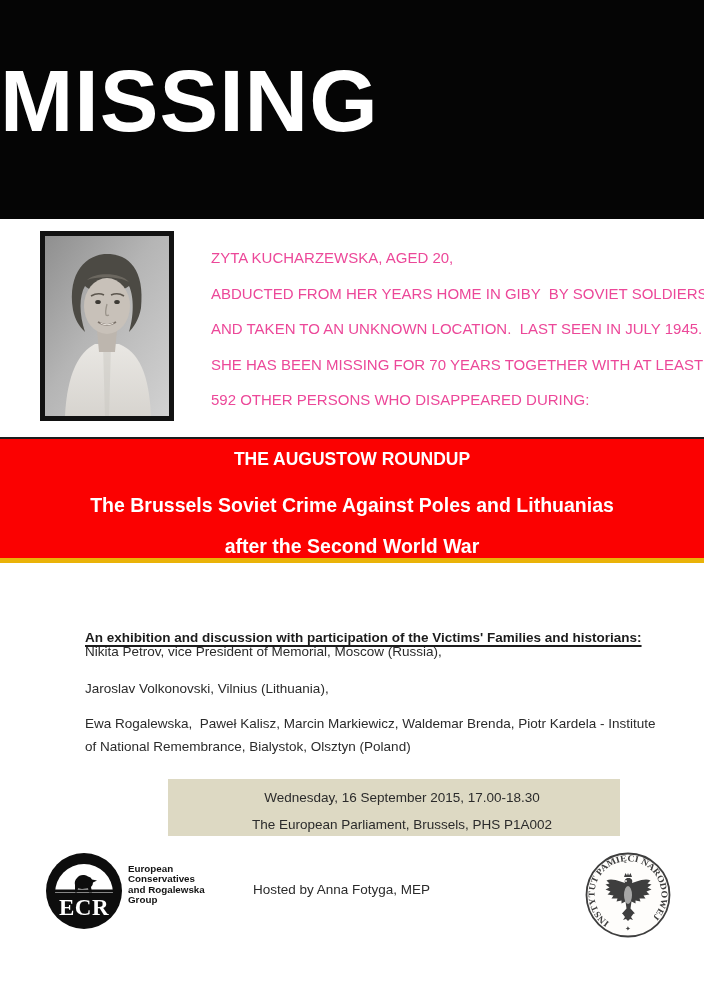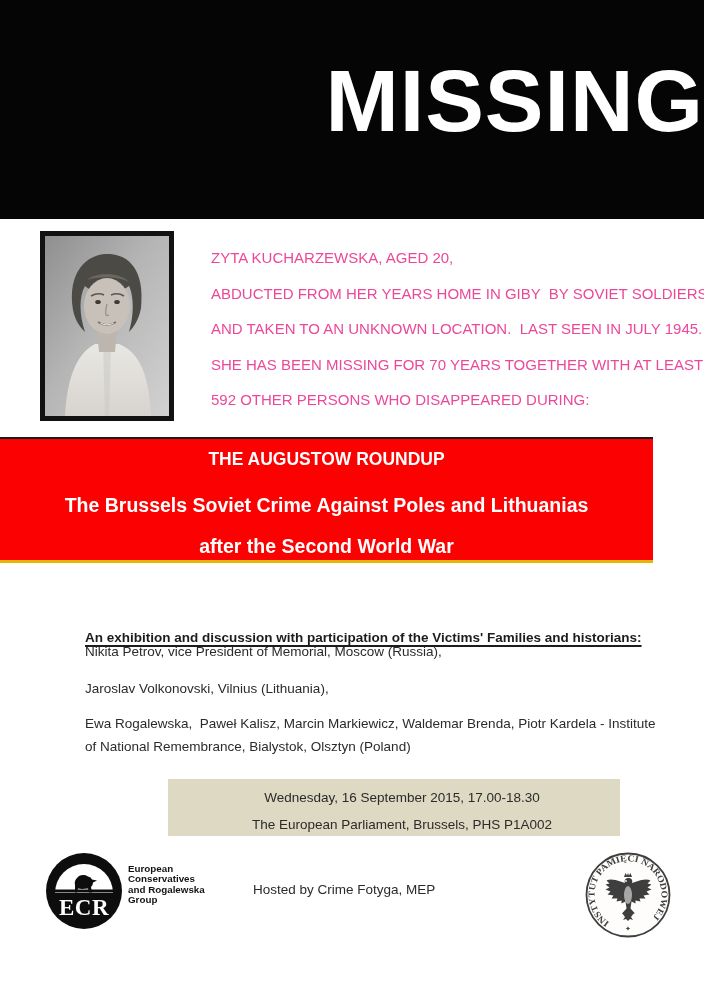--- a/index.html
+++ b/index.html
@@ -6,21 +6,21 @@
   html,body { background:#888; }
   .poster {
     position:relative; width:704px; height:1000px; margin:0 auto;
     background:#ffffff; overflow:hidden;
     font-family:"Liberation Sans", sans-serif; color:#262626;
   }
 
   
   .black-band {
     position:absolute; left:0; top:0; width:704px; height:219px;
-    background:#050505; display:flex; align-items:center; justify-content:flex-end;
+    background:#050505; display:flex; align-items:center; justify-content:flex-start;
   }
   .missing-title {
     color:#ffffff; font-weight:bold; font-size:88px; letter-spacing:1px;
     margin-top:-18px; line-height:1;
   }
 
   
   .photo-frame {
     position:absolute; left:40px; top:231px; width:134px; height:190px;
     border:5px solid #121212; background:#b9b9b9;
@@ -30,22 +30,22 @@
   
   .facts {
     position:absolute; left:211px; top:240px; width:490px;
   }
   .fact-line {
     font-size:15px; line-height:35.6px; white-space:pre; color:#ec4899;
   }
 
   
   .red-banner {
-    position:absolute; left:0; top:437px; width:653px; height:126px;
-    background:#fb0101; border-top:2px solid #1c1c1c; border-bottom:3px solid #eab308;
+    position:absolute; left:0; top:437px; width:704px; height:126px;
+    background:#fb0101; border-top:2px solid #1c1c1c; border-bottom:5px solid #eab308;
     color:#fff; font-weight:bold; text-align:center;
   }
   .red-line-1 { position:absolute; left:0; width:100%; top:10px;  font-size:17.5px; }
   .red-line-2 { position:absolute; left:0; width:100%; top:55px;  font-size:19.5px; }
   .red-line-3 { position:absolute; left:0; width:100%; top:96px;  font-size:19.5px; }
 
   
   .exhibition-heading {
     position:absolute; left:85px; top:602px; width:580px;
     font-size:13.5px; font-weight:bold; color:#1c1c1c;
@@ -162,21 +162,21 @@
     </svg>
   </div>
 
   <div class="ecr-name">
     <div>European</div>
     <div>Conservatives</div>
     <div>and Rogalewska</div>
     <div>Group</div>
   </div>
 
-  <p class="hosted-by">Hosted by Crime Fotyga, MEP</p>
+  <p class="hosted-by">Hosted by Anna Fotyga, MEP</p>
 
   <div class="ipn-seal">
     <svg viewBox="0 0 88 88">
       <circle cx="44" cy="44" r="41.5" fill="#fefdfb" stroke="#3e3e3e" stroke-width="1.8"></circle>
       <defs>
         <path id="sealArc" d="M 25.5,71.5 A 33.5,33.5 0 1 1 62.5,71.5" fill="none"></path>
       </defs>
       <text font-family="Liberation Serif, serif" font-weight="bold" font-size="9" fill="#3e3e3e">
         <textPath href="#sealArc" startOffset="0" textLength="163" lengthAdjust="spacingAndGlyphs">INSTYTUT PAMIĘCI NARODOWEJ</textPath>
       </text>

